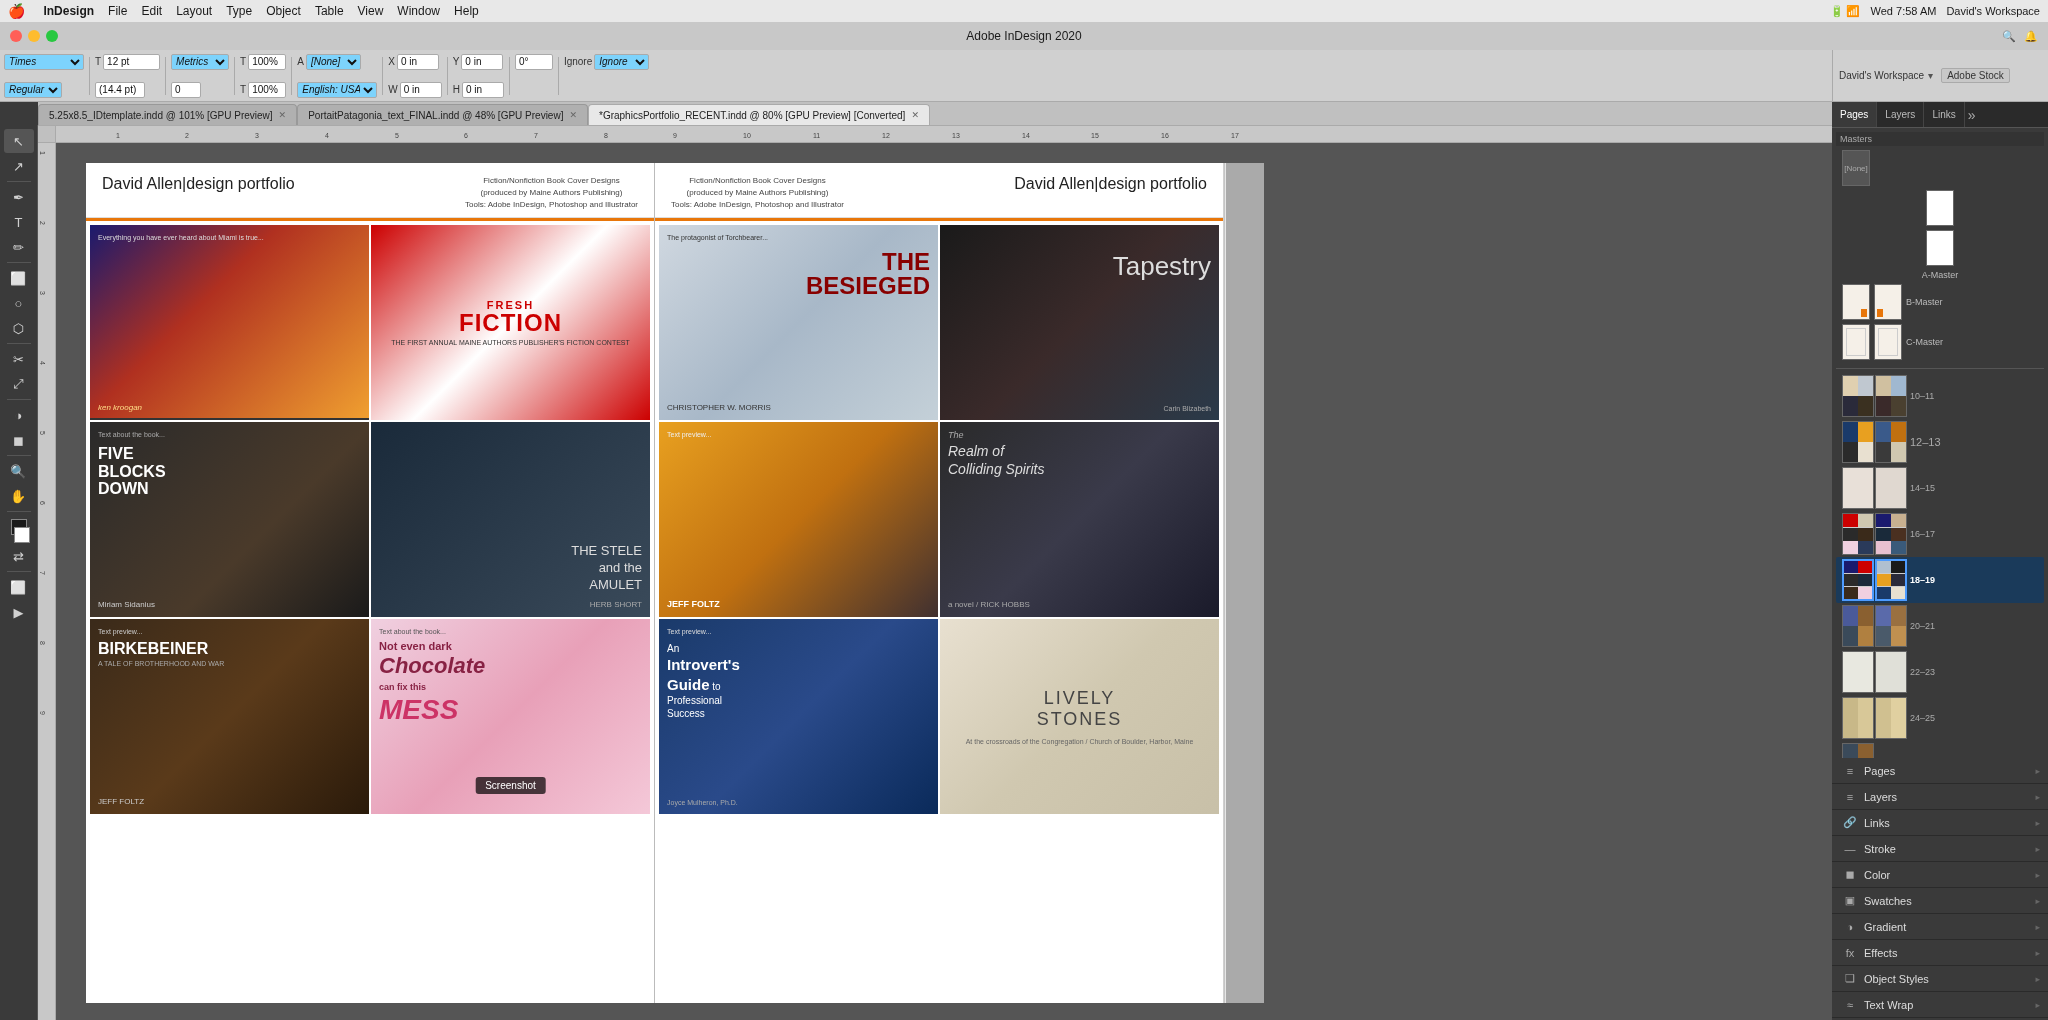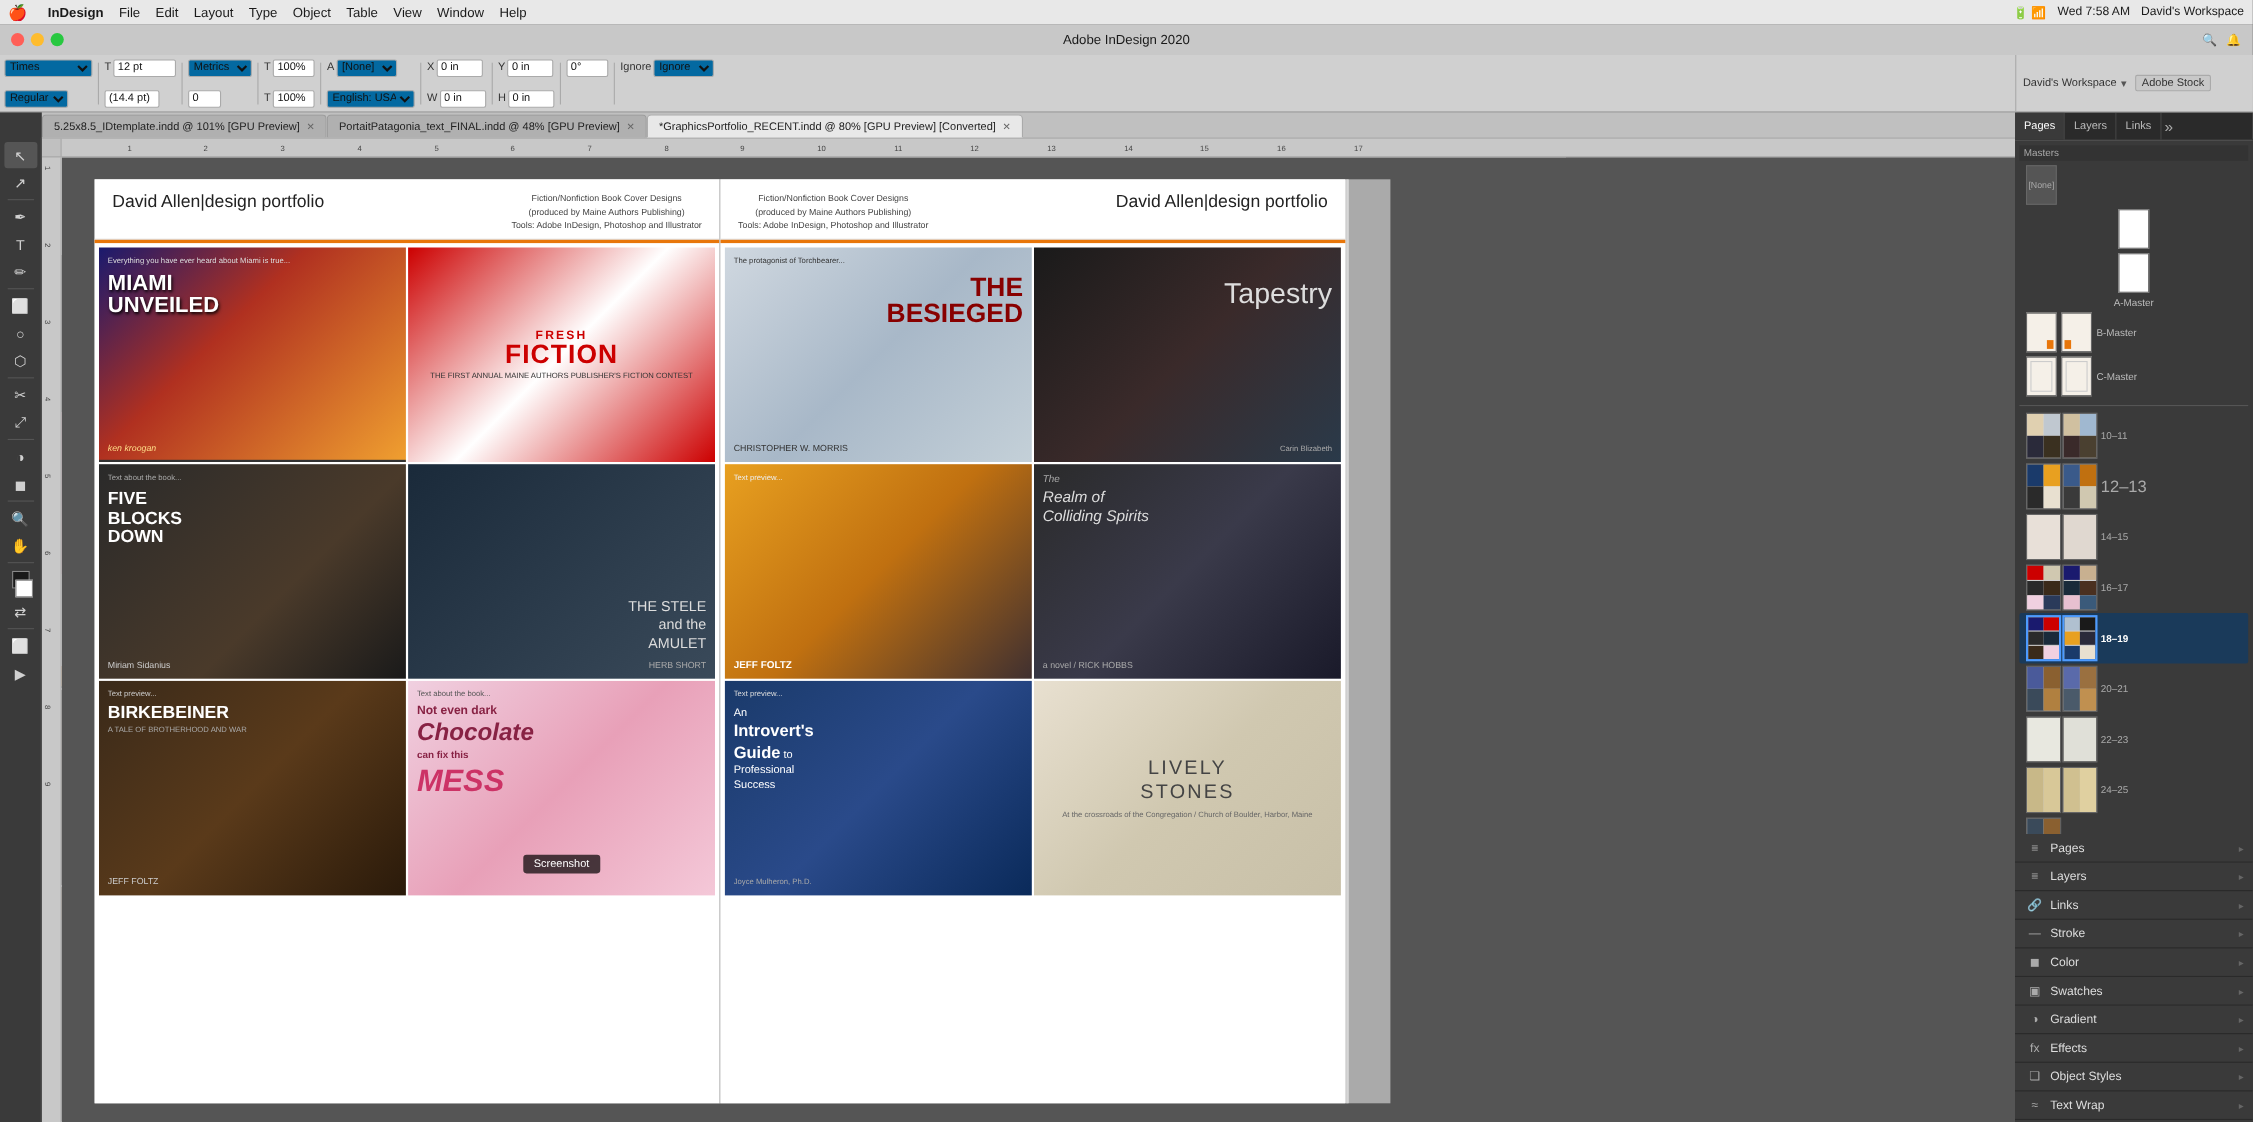--- a/index.html
+++ b/index.html
@@ -81,26 +81,27 @@
     .toolbar-input {
       background: white;
       border: 1px solid #aaa;
       border-radius: 2px;
       height: 16px;
       font-size: 10px;
       color: #111;
       padding: 0 3px;
     }
     .toolbar-select {
-      background: #0369a1;
+      background: #7dd3fc;
       border: 1px solid #aaa;
       border-radius: 2px;
       height: 16px;
       font-size: 10px;
       color: #111;
+      font-style: italic;
     }
     .toolbar-separator {
       width: 1px;
       height: 38px;
       background: #aaa;
       margin: 0 3px;
     }
     .toolbar-label {
       font-size: 10px;
       color: #333;
@@ -588,21 +589,20 @@
         </div>
       </div>
 
       <div style="height:3px;background:#e8760a;margin:0;"></div>
 
       <div style="display:grid;grid-template-columns:repeat(2,1fr);grid-template-rows:repeat(3,195px);gap:2px;padding:4px;">
 
         <div style="position:relative;overflow:hidden;background:linear-gradient(135deg,#1a1a6e 0%,#b03020 40%,#f0a030 100%);">
           <div style="position:absolute;top:0;left:0;right:0;bottom:0;display:flex;flex-direction:column;padding:8px;">
             <div style="font-size:7px;color:#ddd;line-height:1.3;">Everything you have ever heard about Miami is true...</div>
-            <div style="margin-top:6px;font-size:20px;font-weight:900;color:#fff;text-shadow:1px 1px 3px #000;line-height:1;">MIAMI<br>UNVEILED</div>
             <div style="margin-top:auto;font-size:8px;color:#ffdd88;font-style:italic;">ken kroogan</div>
           </div>
           <div style="position:absolute;bottom:0;left:0;right:0;height:2px;background:#333;"></div>
         </div>
         <div style="position:relative;overflow:hidden;background:linear-gradient(135deg,#cc0000 0%,#fff 50%,#cc0000 100%);">
           <div style="position:absolute;inset:0;display:flex;flex-direction:column;align-items:center;justify-content:center;padding:6px;">
             <div style="font-size:11px;font-weight:700;color:#cc0000;letter-spacing:2px;">FRESH</div>
             <div style="font-size:24px;font-weight:900;color:#cc0000;letter-spacing:1px;line-height:1;">FICTION</div>
             <div style="font-size:7px;color:#333;text-align:center;margin-top:4px;">THE FIRST ANNUAL MAINE AUTHORS PUBLISHER'S FICTION CONTEST</div>
           </div>
@@ -792,21 +792,21 @@
         </div>
         <div style="width:32px;height:42px;background:#e8e8e8;border:1px solid #666;overflow:hidden;">
           <div style="display:grid;grid-template-columns:1fr 1fr;grid-template-rows:1fr 1fr;height:100%;gap:0.5px;background:#ddd;">
             <div style="background:#3a5a8a;"></div>
               <div style="background:#c07010;"></div>
             <div style="background:#3a3a3a;"></div>
               <div style="background:#d0c8b0;"></div>
           </div>
         </div>
       </div>
-      <span style="font-size:15px;color:#aaa;">12–13</span>
+      <span style="font-size:11px;color:#aaa;">12–13</span>
     </div>
 
     <div style="display:flex;align-items:center;gap:3px;padding:2px 6px;cursor:pointer;">
       <div style="display:flex;gap:1px;">
         <div style="width:32px;height:42px;background:#e8e8e8;border:1px solid #666;overflow:hidden;">
           <div style="background:#e8e0d8;height:100%;"></div>
         </div>
         <div style="width:32px;height:42px;background:#e8e8e8;border:1px solid #666;overflow:hidden;">
           <div style="background:#e0d8d0;height:100%;"></div>
         </div>

